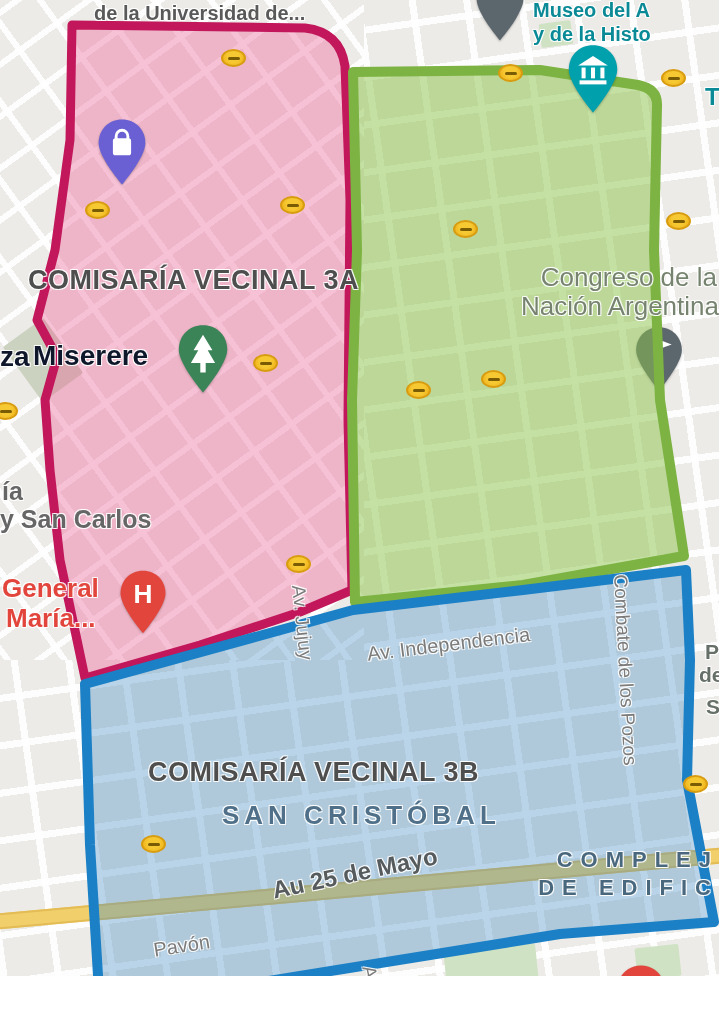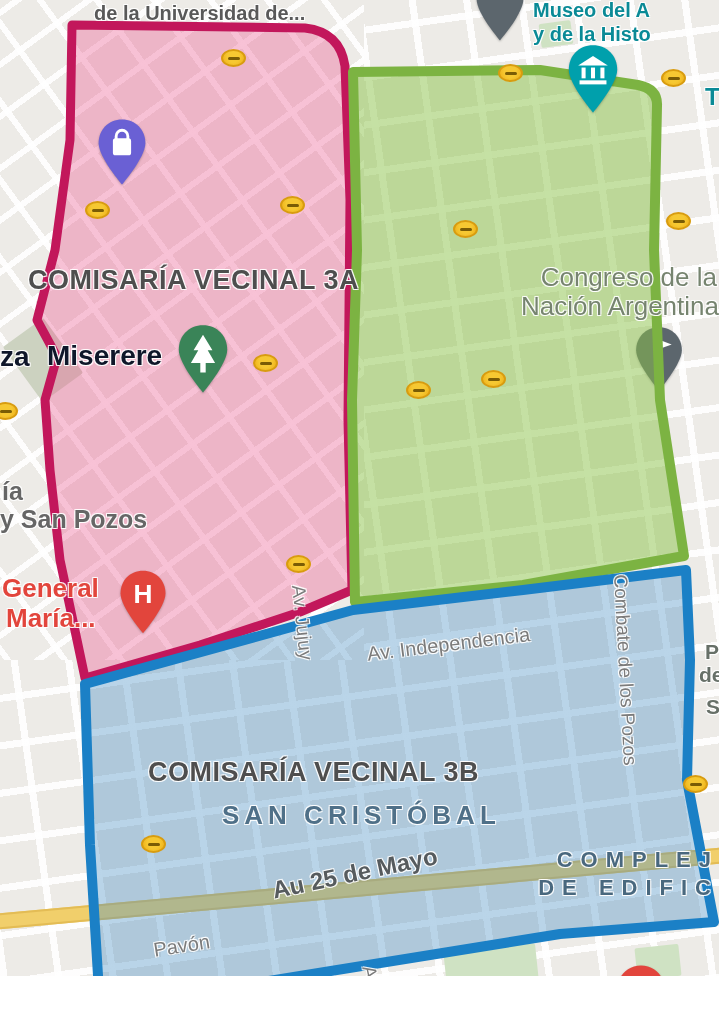--- a/index.html
+++ b/index.html
@@ -75,24 +75,24 @@
   <div class="lbl poi-teal" style="left:533px;top:24px;">y de la Histo</div>
   <div class="lbl poi-teal" style="left:705px;top:84px;font-size:24px;">T</div>
 
 
   <div class="lbl zone-title" style="left:28px;top:266px;">COMISARÍA VECINAL 3A</div>
 
   <div class="lbl green-gray" style="right:0;top:292px;text-align:right;">Nación Argentina</div>
   <div class="lbl green-gray" style="right:2px;top:263px;text-align:right;">Congreso de la</div>
 
   <div class="lbl big-gray" style="left:0;top:342px;">za</div>
-  <div class="lbl big-gray" style="left:33px;top:341px;margin-left:14px;">Miserere</div>
+  <div class="lbl big-gray" style="left:33px;top:341px;">Miserere</div>
 
   <div class="lbl mid-gray" style="left:2px;top:478px;">ía</div>
-  <div class="lbl mid-gray" style="left:0;top:506px;">y San Pozos</div>
+  <div class="lbl mid-gray" style="left:0;top:506px;">y San Carlos</div>
 
   <div class="lbl red-poi" style="left:2px;top:574px;font-size:26px;">General</div>
   <div class="lbl red-poi" style="left:6px;top:604px;font-size:26px;">María...</div>
 
   <div class="lbl street" style="left:308px;top:584px;font-size:19px;transform:rotate(84deg);transform-origin:0 0;">Av. Jujuy</div>
   <div class="lbl street" style="left:366px;top:644px;transform:rotate(-7deg);transform-origin:0 0;">Av. Independencia</div>
   <div class="lbl street" style="left:630px;top:574px;font-size:19px;transform:rotate(87deg);transform-origin:0 0;">Combate de los Pozos</div>
 
   <div class="lbl zone-title" style="left:148px;top:758px;">COMISARÍA VECINAL 3B</div>
   <div class="lbl hood" style="left:222px;top:801px;">SAN CRISTÓBAL</div>

